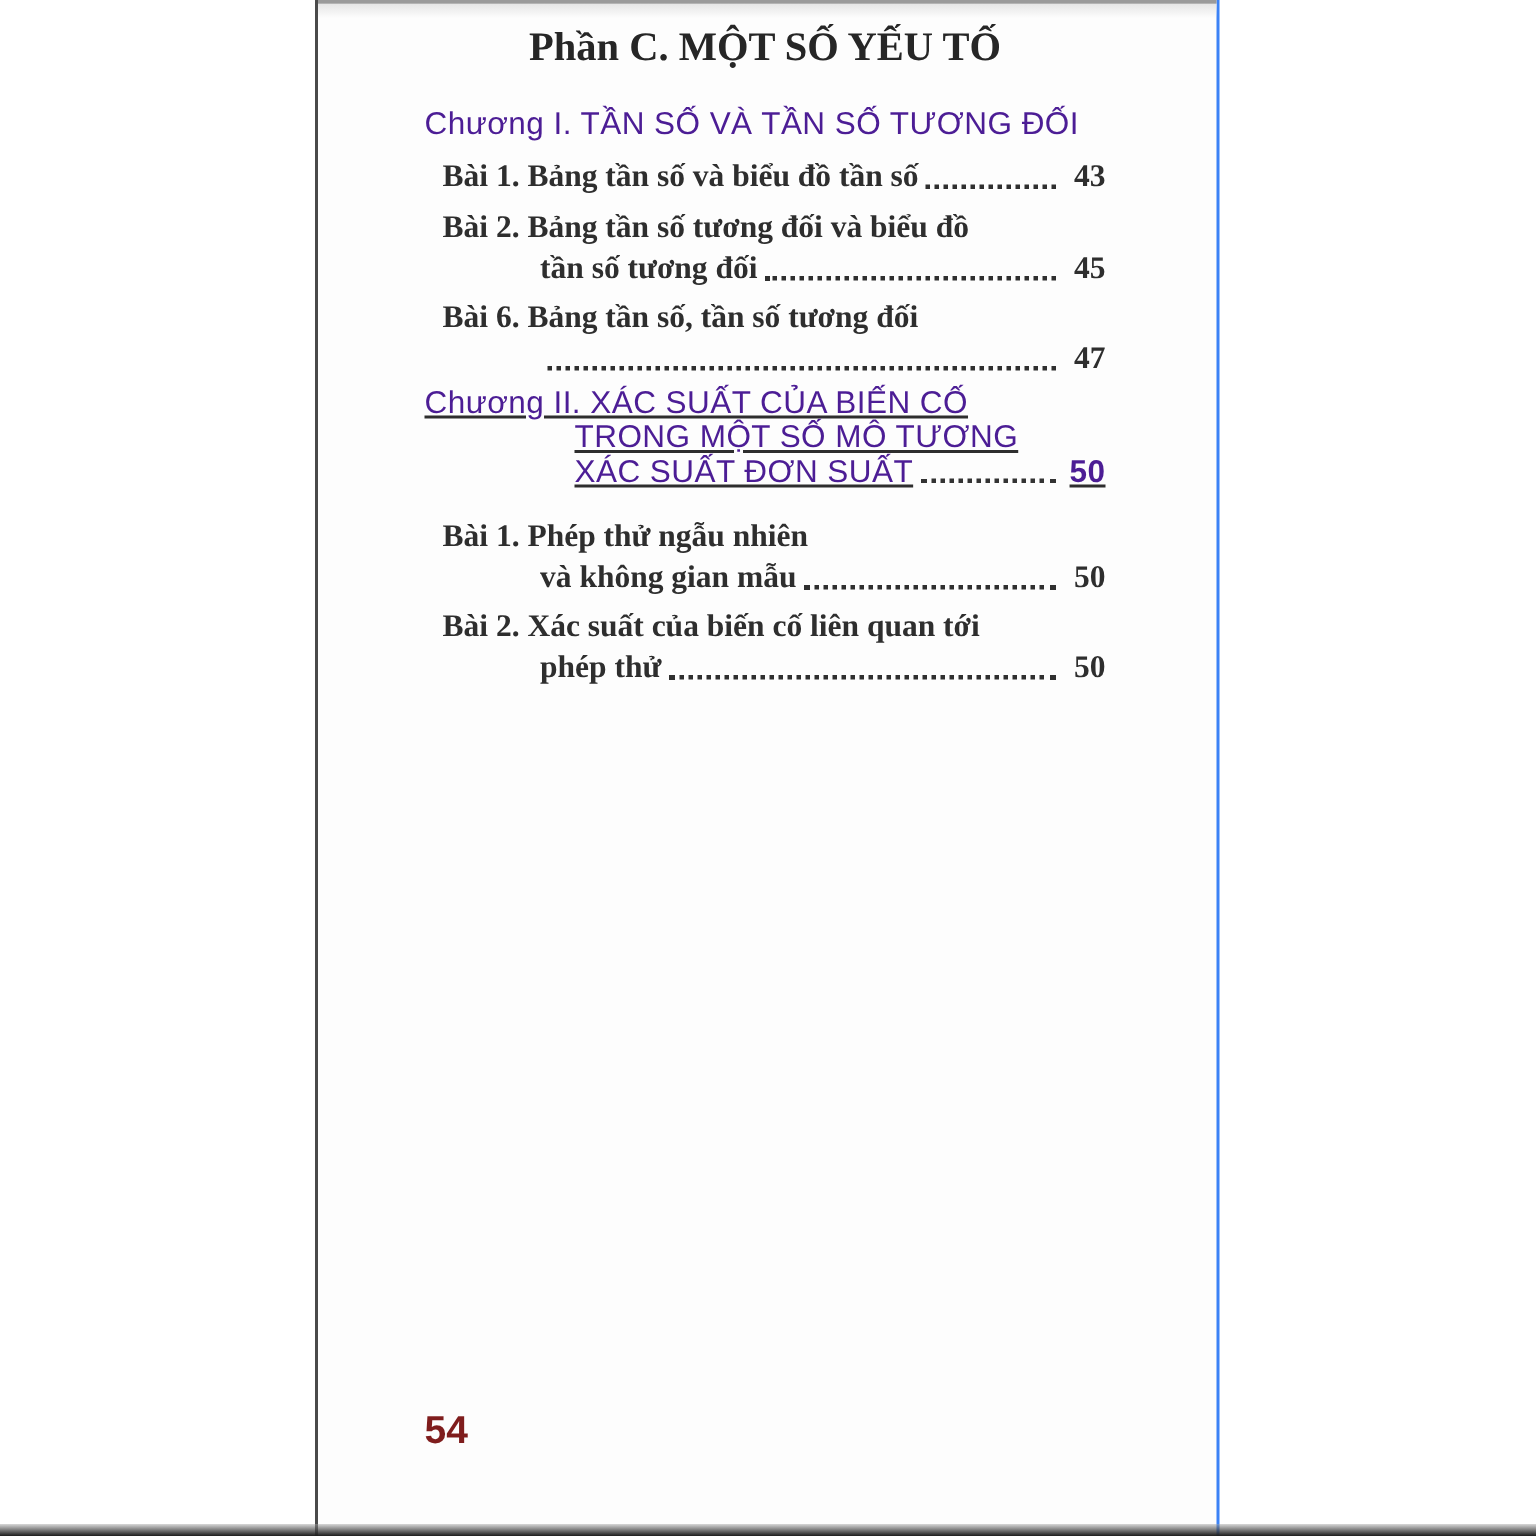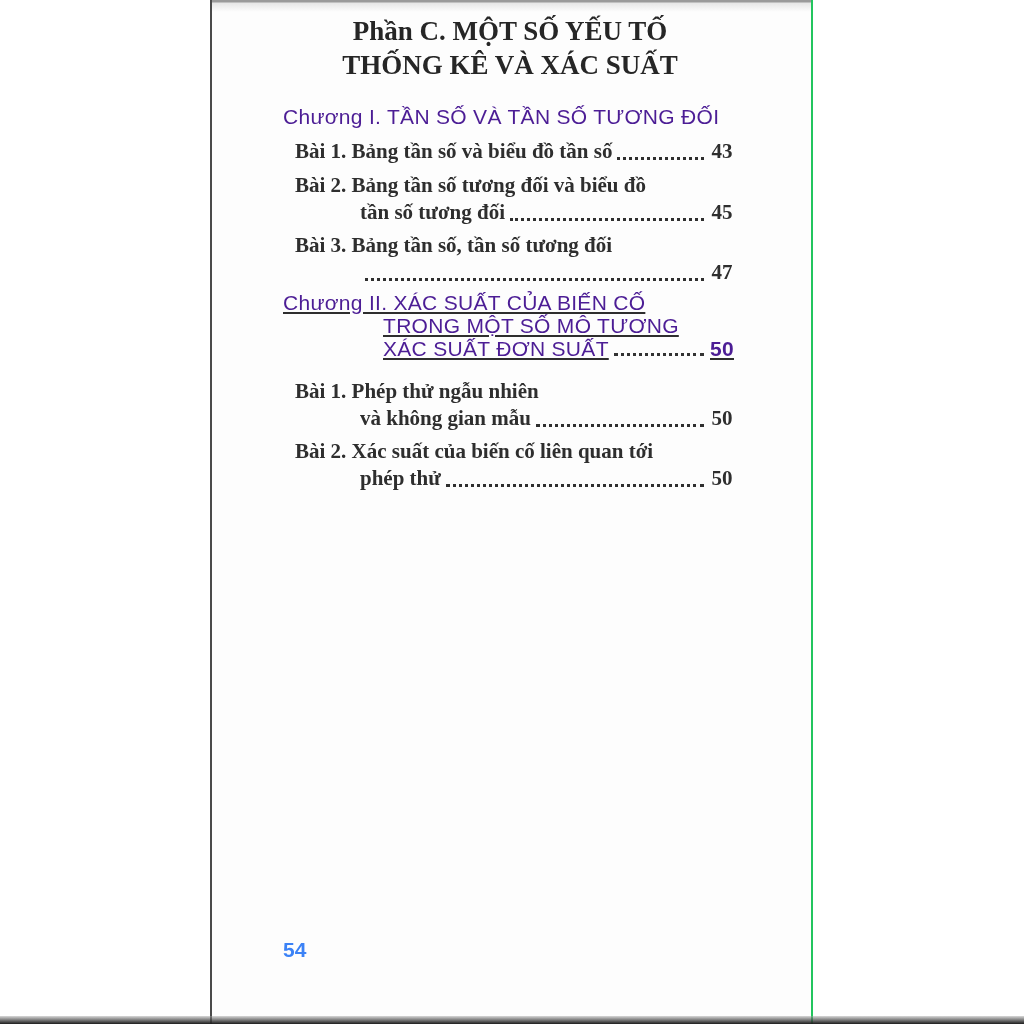--- a/index.html
+++ b/index.html
@@ -19,21 +19,21 @@
   }
   
   .book-page {
     position: absolute;
     left: 210px;
     top: 0;
     width: 599px;
     height: 1024px;
     background: #fdfdfd;
     border-left: 2px solid #4a4a4a;
-    border-right: 2px solid #22c55e;
+    border-right: 2px solid #3b82f6;
   }
   
   .book-page::before {
     content: "";
     position: absolute;
     top: 0; left: 0; right: 0;
     height: 12px;
     background: linear-gradient(#9a9a9a 0px, #9a9a9a 2px, #e6e6e6 3px, rgba(255,255,255,0) 100%);
     pointer-events: none;
   }
@@ -83,45 +83,44 @@
   .mt10 { margin-top: 18px; }
   .dots {
     flex: 1;
     border-bottom: 3px dotted #2f2f2f;
     margin: 0 3px 5px 5px;
     min-width: 12px;
   }
   .ch2-block .dots { border-bottom-color: #333; margin-bottom: 4px; }
   .pg {
     min-width: 30px;
-    text-align: center;
+    text-align: right;
     font-weight: bold;
     font-size: 21px;
   }
   .folio {
     position: absolute;
     left: 71px;
     top: 938px;
     font-family: "Liberation Sans", sans-serif;
     font-weight: bold;
-    font-size: 21px;
-    color: #3b82f6;
+    font-size: 26px;
+    color: #7f1d1d;
   }
 </style>
 </head>
 <body>
 
 <div class="stage">
 
   <div class="book-page">
     <div class="content">
 
       <div class="doc-title">
         <div>Phần C. MỘT SỐ YẾU TỐ</div>
-        <div>THỐNG KÊ VÀ XÁC SUẤT</div>
       </div>
 
       <div class="chapter-heading ch1-heading">Chương I. TẦN SỐ VÀ TẦN SỐ TƯƠNG ĐỐI</div>
 
       <div class="toc-entry mt8">
         <div class="entry-line bai-indent">
           <span>Bài 1. Bảng tần số và biểu đồ tần số</span>
           <span class="dots"></span>
           <span class="pg">43</span>
         </div>
@@ -133,21 +132,21 @@
         </div>
         <div class="entry-line cont-indent">
           <span>tần số tương đối</span>
           <span class="dots"></span>
           <span class="pg">45</span>
         </div>
       </div>
 
       <div class="toc-entry mt6">
         <div class="entry-line bai-indent">
-          <span>Bài 3. Bảng tần số, tần số tương đối</span>
+          <span>Bài 6. Bảng tần số, tần số tương đối</span>
         </div>
         <div class="entry-line cont-indent">
           <span class="dots"></span>
           <span class="pg">47</span>
         </div>
       </div>
 
       <div class="ch2-block">
         <div class="chapter-heading">Chương II. XÁC SUẤT CỦA BIẾN CỐ</div>
         <div class="chapter-heading ch2-indent">TRONG MỘT SỐ MÔ TƯƠNG</div>

